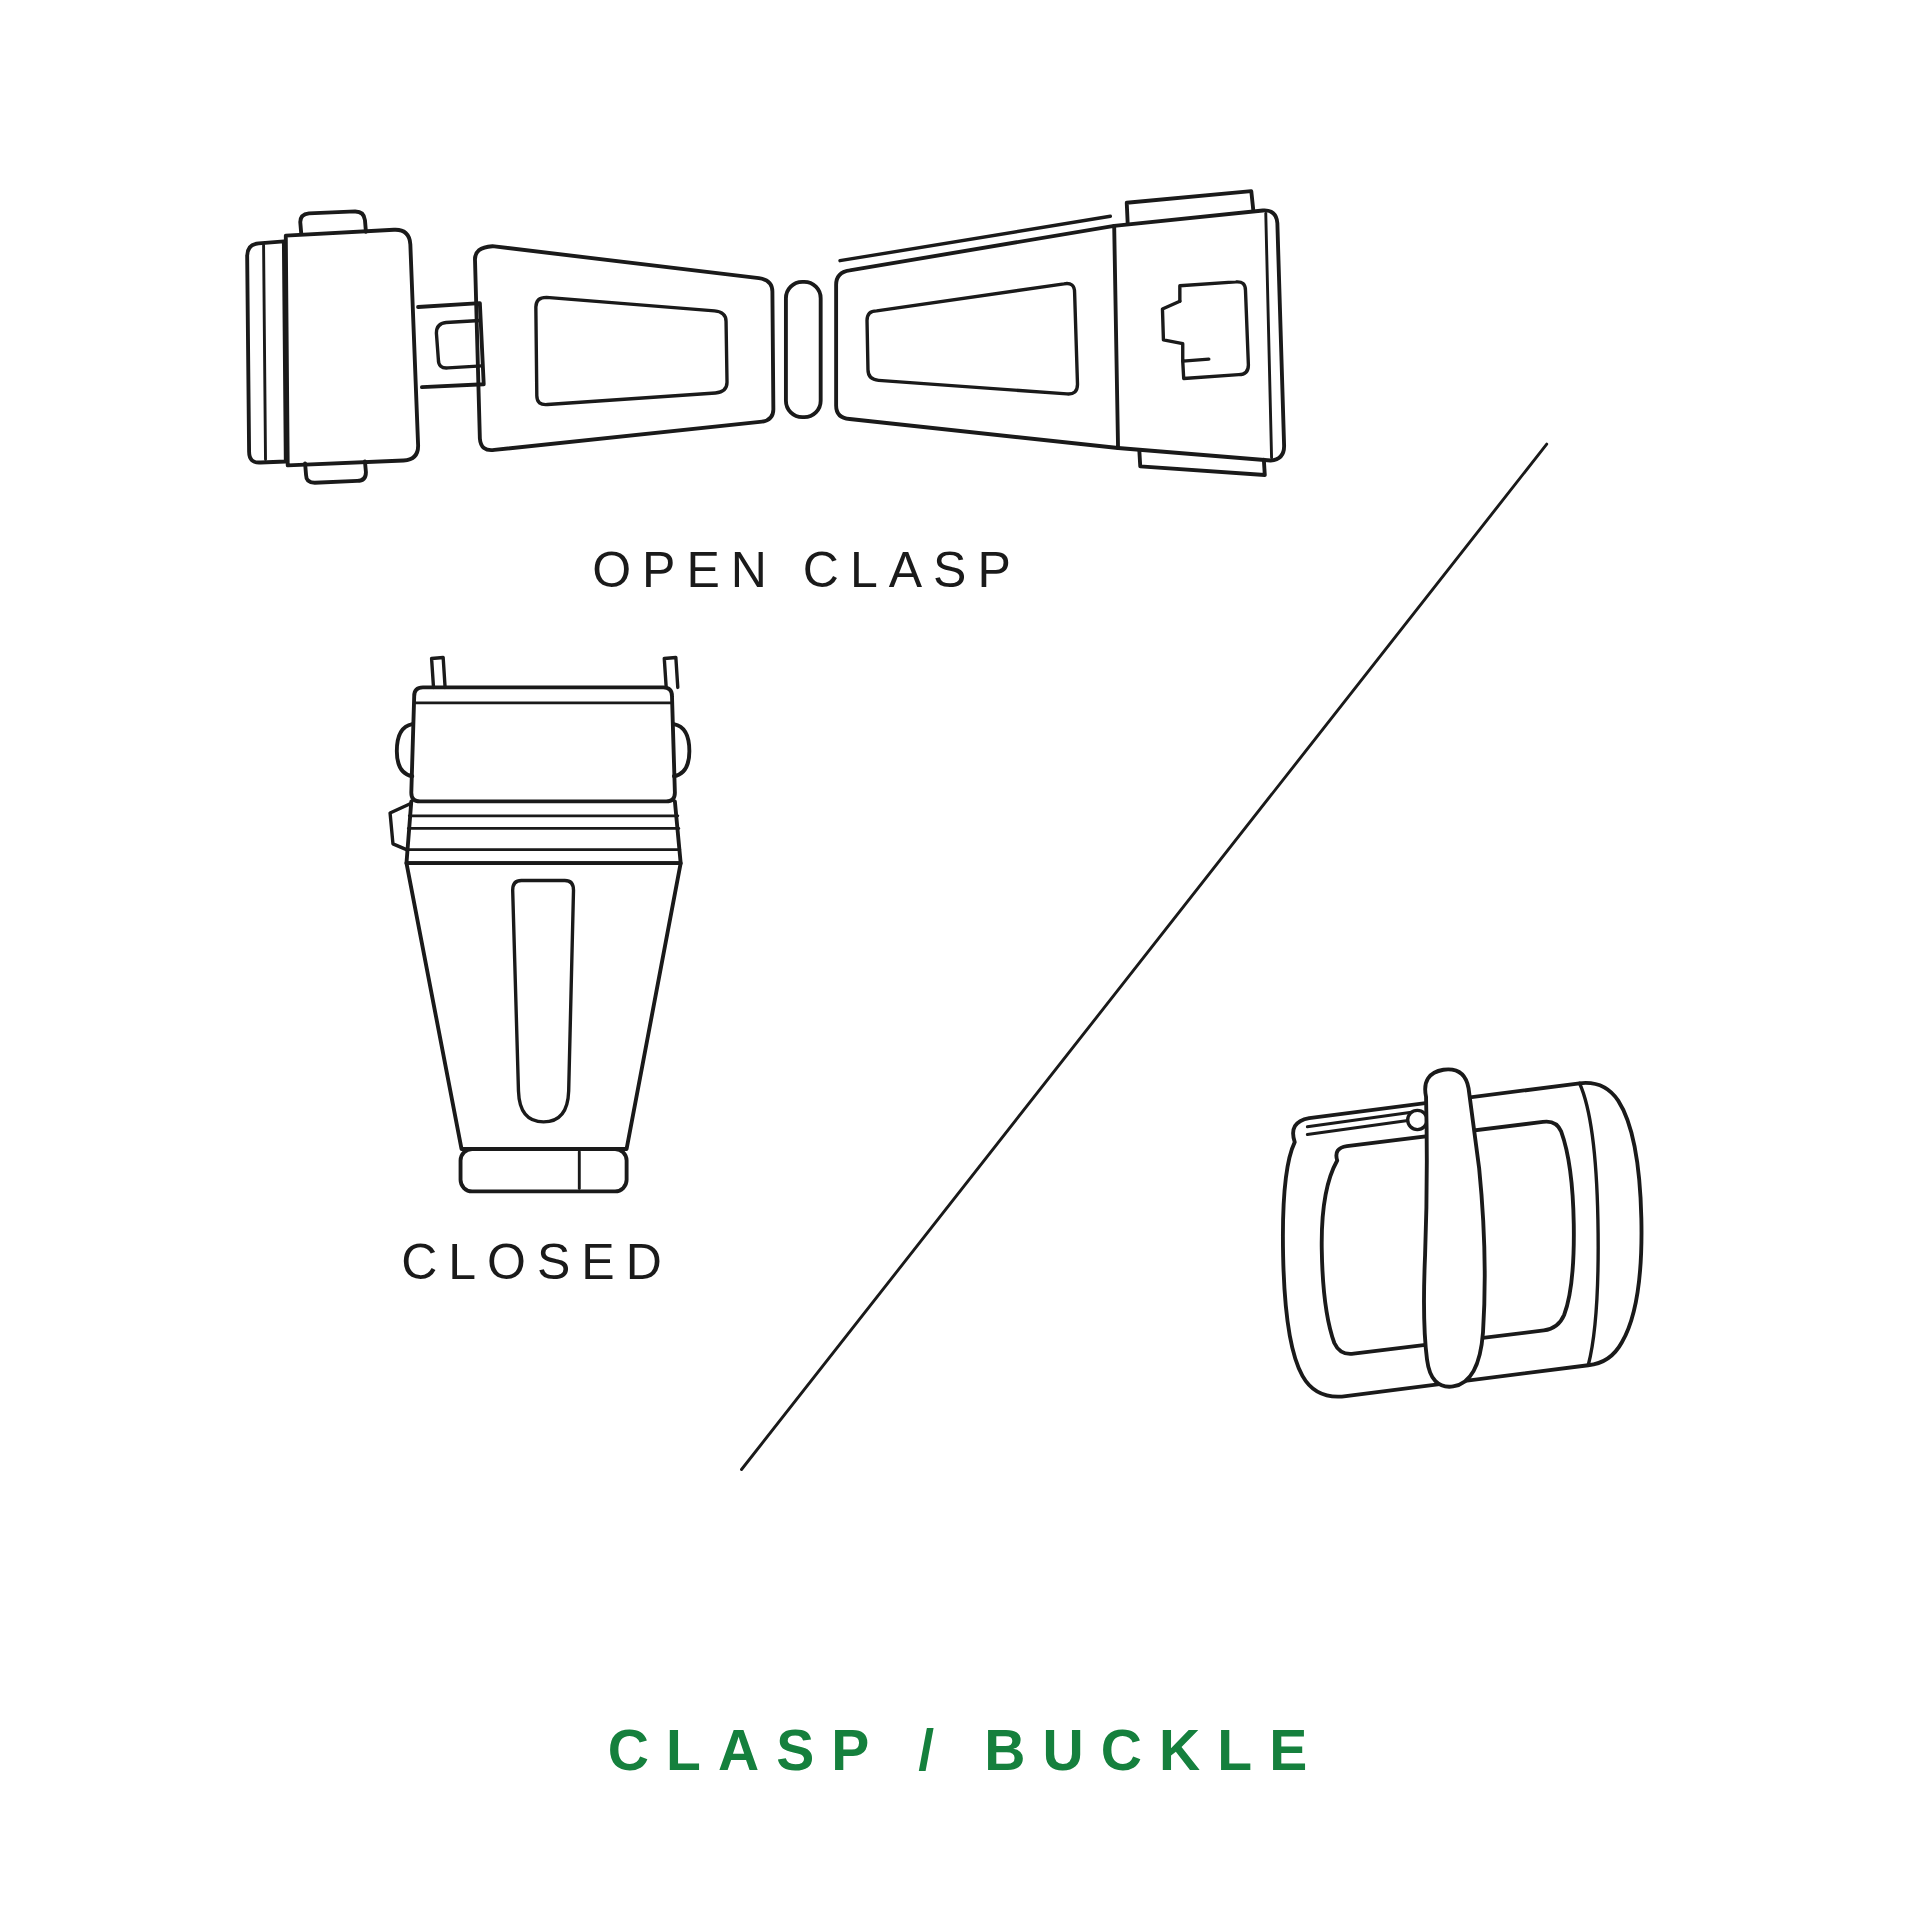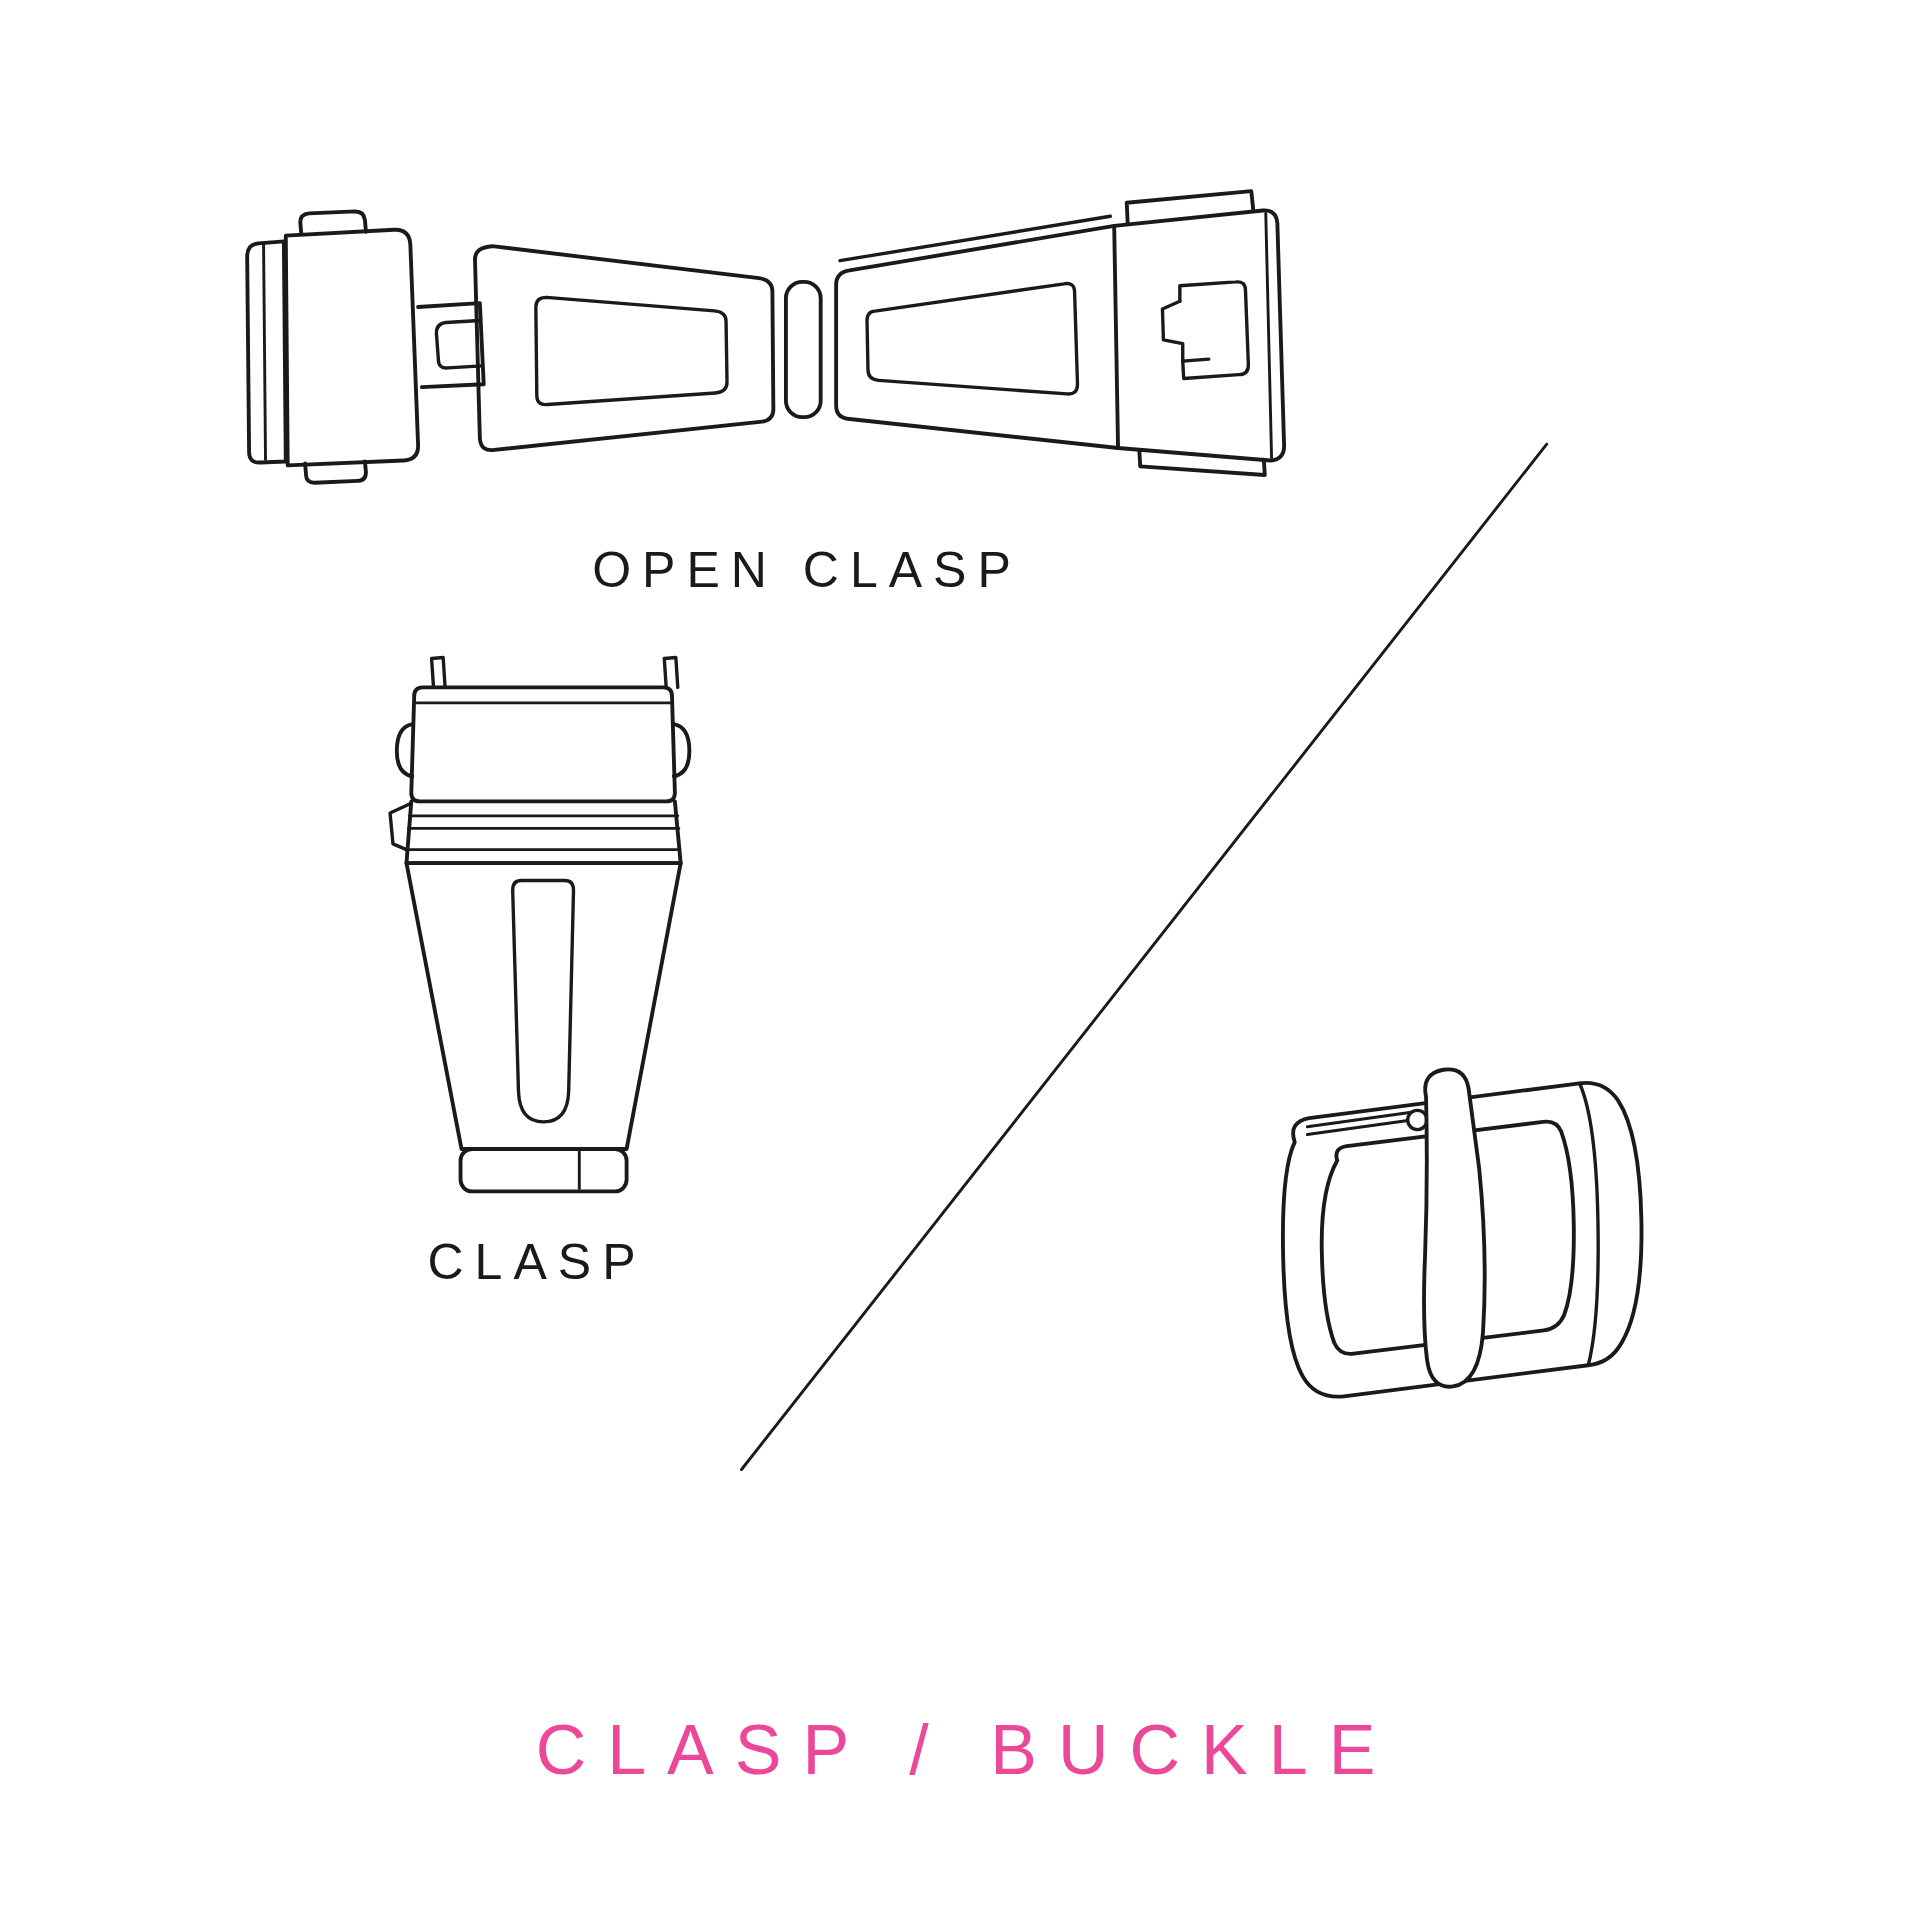--- a/index.html
+++ b/index.html
@@ -28,25 +28,25 @@
     letter-spacing: 0.22em;
     white-space: nowrap;
     font-weight: 400;
   }
   .caption.open-clasp  { left: 807px; top: 534px; margin-top: 36px; }
   .caption.closed      { left: 537px; top: 1262px; }
   .main-title {
     position: absolute;
     left: 966px; top: 1750px;
     transform: translate(-50%, -50%);
-    color: #ec4899;
-    font-size: 70px;
+    color: #15803d;
+    font-size: 57px;
     letter-spacing: 0.30em;
     white-space: nowrap;
-    font-weight: 400;
+    font-weight: 700;
   }
 </style>
 </head>
 <body>
 
 <svg class="art" viewBox="0 0 2000 2000" xmlns="http://www.w3.org/2000/svg">
   <g stroke="#1a1a1a" stroke-width="4" fill="none" stroke-linejoin="round" stroke-linecap="round">
 
     <g>
 
@@ -125,16 +125,16 @@
       <line x1="1354" y1="1175" x2="1462" y2="1160" stroke-width="3"></line>
       <circle cx="1468" cy="1160" r="10" fill="#ffffff" stroke-width="3.5"></circle>
 
       <path fill="#ffffff" d="M1477,1136 Q1472,1112 1495,1108 Q1517,1105 1521,1127 L1532,1210 Q1541,1300 1536,1380 Q1532,1432 1505,1436 Q1482,1439 1478,1408 Q1473,1370 1476,1300 Q1479,1220 1477,1136 Z"></path>
     </g>
   </g>
 </svg>
 
 <div class="caption open-clasp">OPEN CLASP</div>
 
-<div class="caption closed">CLASP</div>
+<div class="caption closed">CLOSED</div>
 
 <div class="main-title">CLASP / BUCKLE</div>
 
 
 </body></html>

